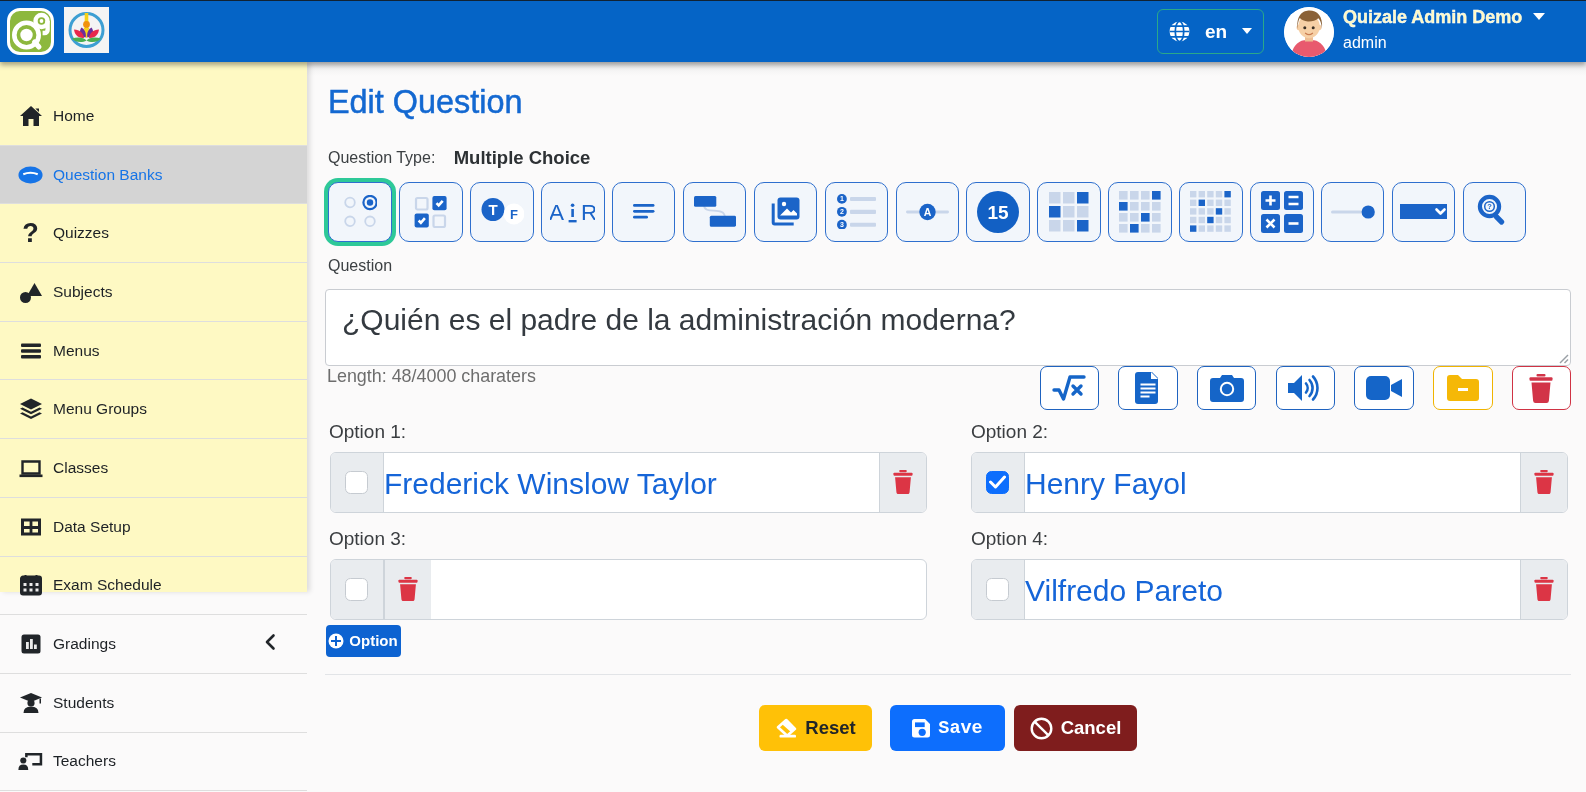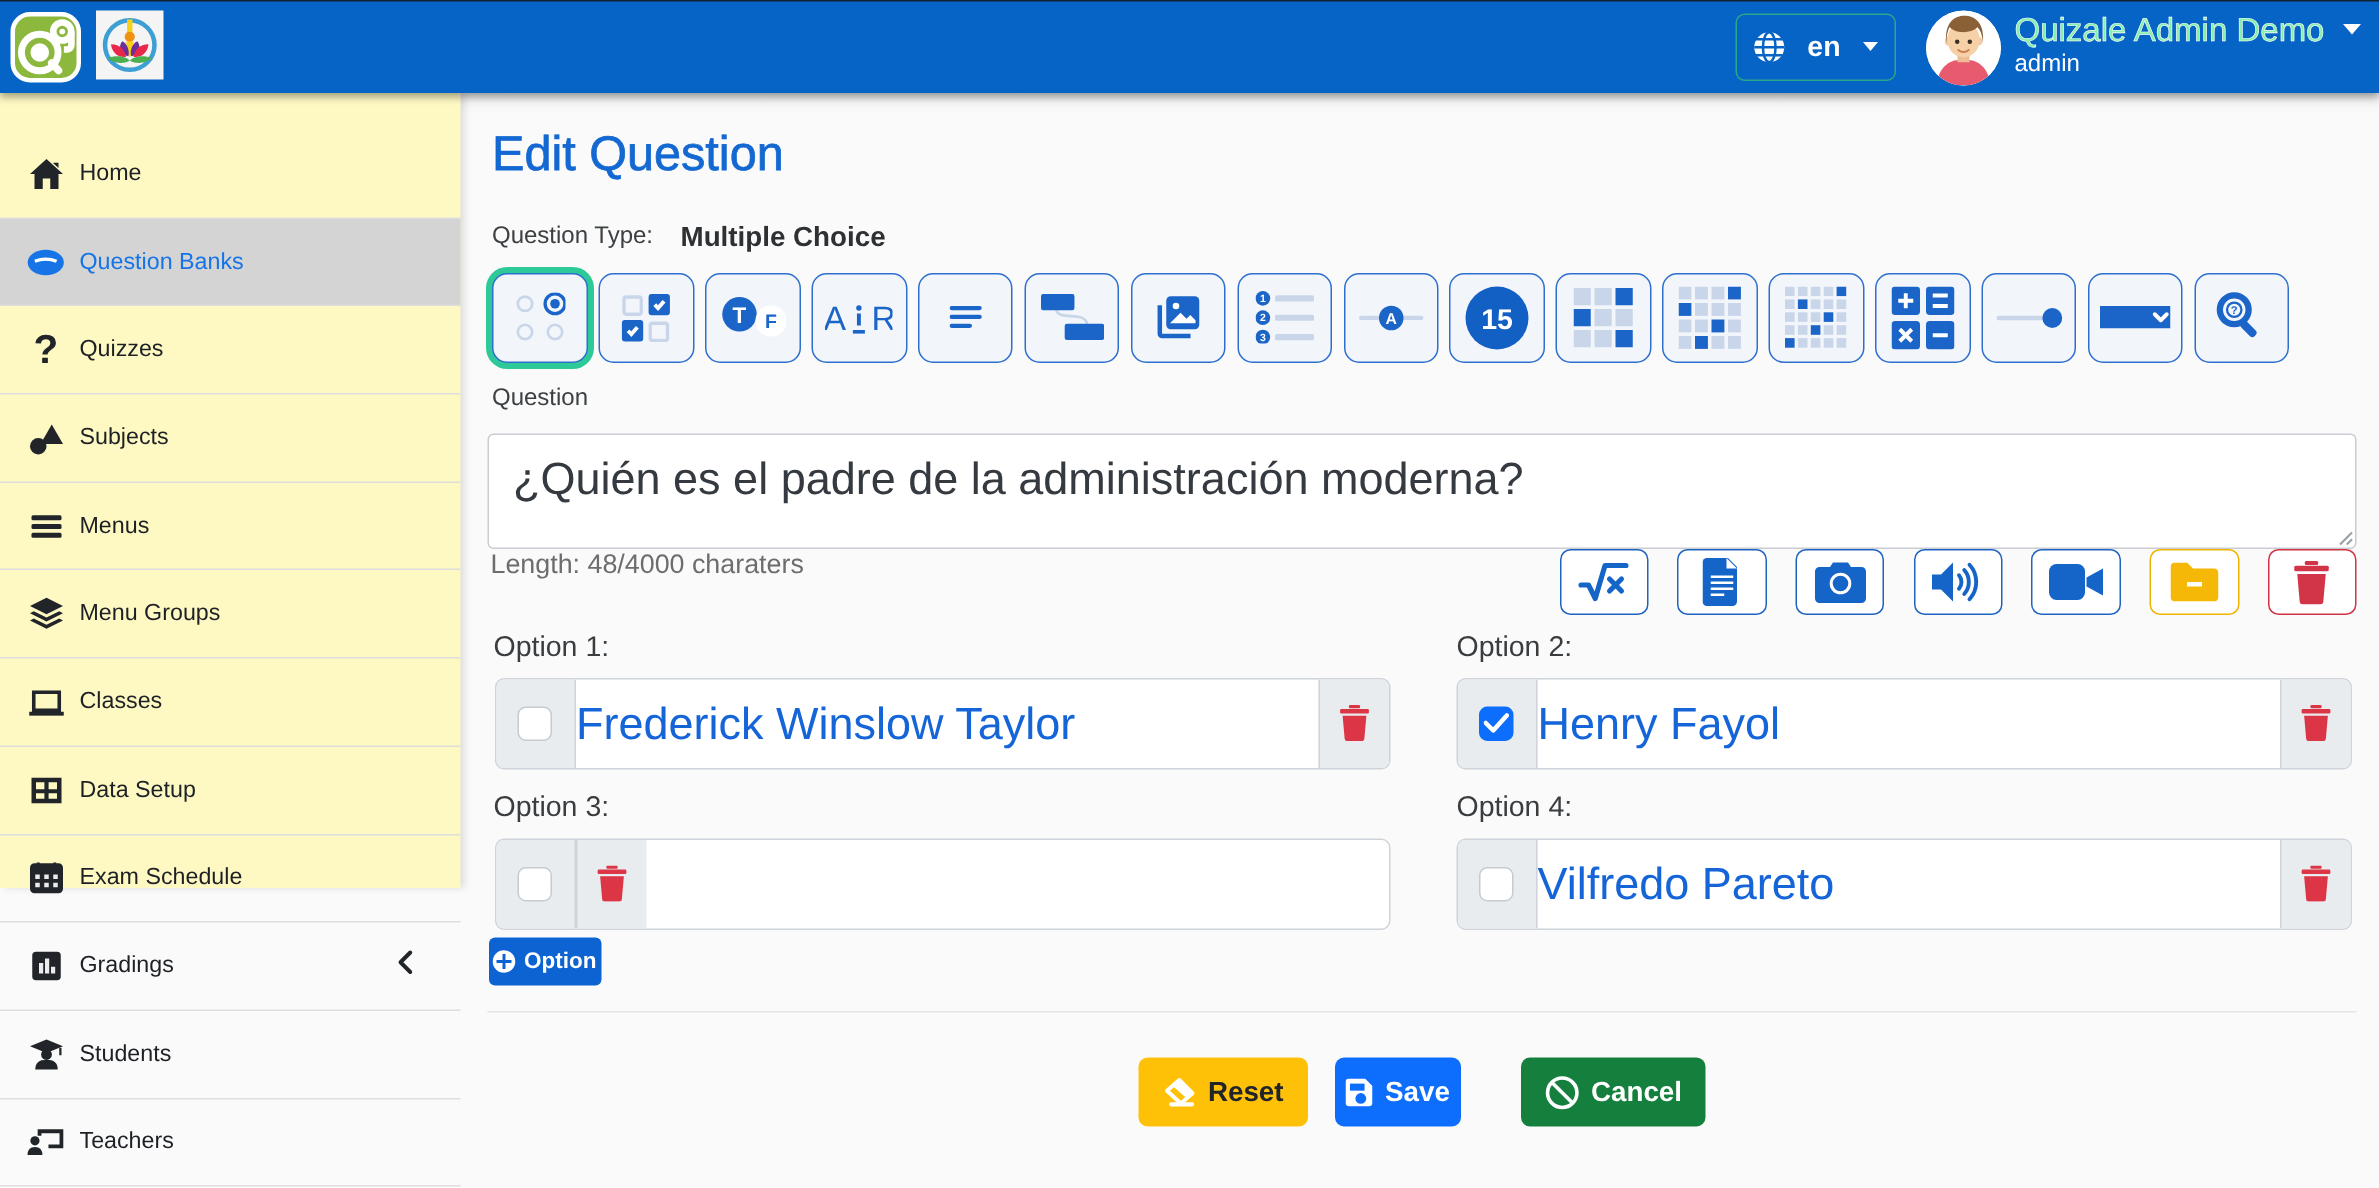--- a/index.html
+++ b/index.html
@@ -6,21 +6,21 @@
 html,body { width:1586px; height:792px; overflow:hidden; font-family:"Liberation Sans", sans-serif; }
 #app { position:relative; width:1586px; height:792px; background:#fbfafa; }
 
 
 #navbar { position:absolute; left:0; top:0; width:1586px; height:62px; background:#0564c6; box-shadow:0 3px 5px rgba(0,0,0,0.35); border-top:1px solid #123; z-index:30; }
 #logo1 { position:absolute; left:7px; top:7px; width:47px; height:47px; border-radius:13px; background:#8db83e; border:3px solid #fff; }
 #logo2 { position:absolute; left:64px; top:6px; width:45px; height:46px; background:#f4f4f4; display:flex; align-items:center; justify-content:center; }
 #langbtn { position:absolute; left:1157px; top:8px; width:107px; height:45px; border:1px solid #2aa88a; border-radius:6px; display:flex; align-items:center; justify-content:center; gap:15px; color:#fff; }
 #langbtn .lbl { font-size:19px; font-weight:bold; }
 #avatar { position:absolute; left:1284px; top:6px; width:50px; height:50px; border-radius:50%; background:#fff; overflow:hidden; }
-#username { position:absolute; left:1343px; top:5.5px; color:#86efac; font-size:22px; white-space:nowrap; -webkit-text-stroke:0.4px #fff; }
+#username { position:absolute; left:1343px; top:5.5px; color:#fef9c3; font-size:18px; white-space:nowrap;font-weight:bold; -webkit-text-stroke:0.4px #fff; }
 #userrole { position:absolute; left:1343px; top:33px; color:#fff; font-size:16px; }
 .caret-down { display:inline-block; width:0; height:0; border-left:6.5px solid transparent; border-right:6.5px solid transparent; border-top:7.5px solid #fff; vertical-align:middle; margin-bottom:3px; }
 #langbtn .caret-down { border-left-width:5px; border-right-width:5px; border-top-width:6px; margin-bottom:1px; }
 
 
 #sidebar { position:absolute; left:0; top:62px; width:307px; height:530px; background:#fef9c3; box-shadow:3px 0 5px rgba(0,0,0,0.12); z-index:20; }
 #sidebar ul { list-style:none; position:absolute; top:25px; left:0; width:100%; }
 #sidebar li { height:58.7px; display:flex; align-items:center; padding-left:17px; border-bottom:1px solid #dedede; position:relative; }
 #sidebar li .ic { width:27px; height:27px; margin-right:9px; display:flex; align-items:center; justify-content:center; flex:none; }
 #sidebar li .txt { font-size:15.5px; color:#1d2125; }
@@ -52,22 +52,22 @@
 .optgroup .addon.r { width:47px; border-right:none; border-left:1px solid #ced4da; }
 .optgroup .field { flex:1; display:flex; align-items:center; font-size:30px; color:#1565d8; } .optgroup .field span { transform:translateY(1.5px); display:inline-block; }
 .cb { width:23px; height:23px; border:1.5px solid #c6cbd1; border-radius:5.5px; background:#fff; }
 .cb.checked { background:#0d6efd; border-color:#0d6efd; display:flex; align-items:center; justify-content:center; }
 
 #addopt { position:absolute; left:325.5px; top:624.5px; width:75px; height:32px; background:#0d63d1; border-radius:4px; color:#fff; font-weight:bold; font-size:15px; display:flex; align-items:center; justify-content:center; gap:5px; }
 #divider { position:absolute; left:325px; top:674px; width:1246px; height:1px; background:#e2e4e7; }
 
 .botbtn { position:absolute; top:705px; height:46px; border-radius:6px; display:flex; align-items:center; justify-content:center; gap:8px; font-size:18.5px; font-weight:bold; }
 #btn-reset { left:759px; width:113px; background:#ffc107; color:#212529; }
-#btn-save { left:890px; width:84px; background:#0d6efd; color:#fff; }
-#btn-cancel { left:1014px; width:123px; background:#15803d; color:#fff; }
+#btn-save { left:890px; width:115px; background:#0d6efd; color:#fff;font-family:Liberation Mono, monospace; }
+#btn-cancel { left:1014px; width:123px; background:#7f1d1d; color:#fff; }
 </style>
 </head>
 <body>
 <div id="app">
   <div id="content"></div>
 
   <h1 class="title">Edit Question</h1>
   <div id="qtype-line">Question Type:</div>
   <div id="qtype-val">Multiple Choice</div>
 

